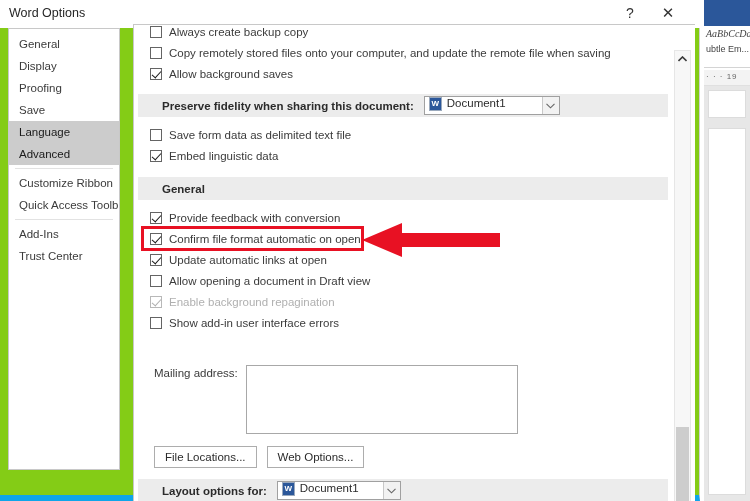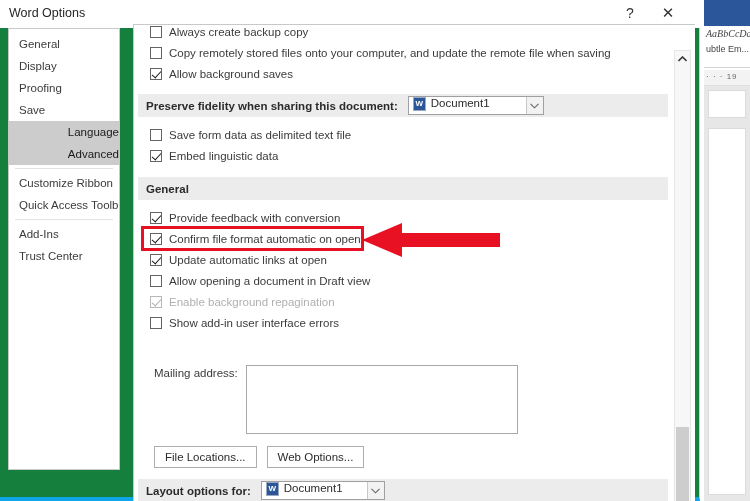--- a/index.html
+++ b/index.html
@@ -68,23 +68,23 @@
   .word-canvas-bg {
     position: absolute; top: 86px; left: 14px; right: 0; bottom: 0;
     background: #e7e7e7;
   }
 
   
   .dialog {
     position: absolute;
     top: 0; left: 0;
     width: 700px; height: 501px;
-    background: #15803d;
+    background: #84cc16;
     border-right: 1px solid #d0d0d0;
-    border-bottom: 4px solid #0ea5e9;
+    border-bottom: 6px solid #0ea5e9;
   }
   .dialog-titlebar {
     position: absolute; top: 0; left: 0; width: 700px; height: 28px;
     background: #ffffff;
   }
   .dialog-title {
     position: absolute; left: 9px; top: 6px;
     font-size: 12.5px; color: #262626;
     font-family: "Liberation Sans", sans-serif;
   }
@@ -110,21 +110,20 @@
     height: 22px;
     line-height: 22px;
     padding-left: 10px;
     font-size: 11.5px;
     color: #3b3b3b;
     white-space: nowrap;
   }
   .nav-item.selected {
     background: #cccccc;
     color: #1a1a1a;
-    text-align: right;
   }
   .nav-sep {
     height: 1px; background: #e2e2e2;
     margin: 3px 6px 3px 6px;
   }
   .nav-spacer { height: 4px; }
 
   
   .content-pane {
     position: absolute;
@@ -179,21 +178,21 @@
   .chk-label.disabled { color: #b0b0b0; }
 
   
   .section-bar {
     position: relative;
     margin: 0 6px 0 4px;
     height: 23px;
     background: #ececec;
     display: flex;
     align-items: center;
-    padding-left: 8px;
+    padding-left: 24px;
   }
   .section-bar .section-title {
     font-size: 11.5px;
     font-weight: bold;
     color: #2b2b2b;
     white-space: nowrap;
   }
   .section-bar.plain .section-title { font-weight: bold; }
 
   

